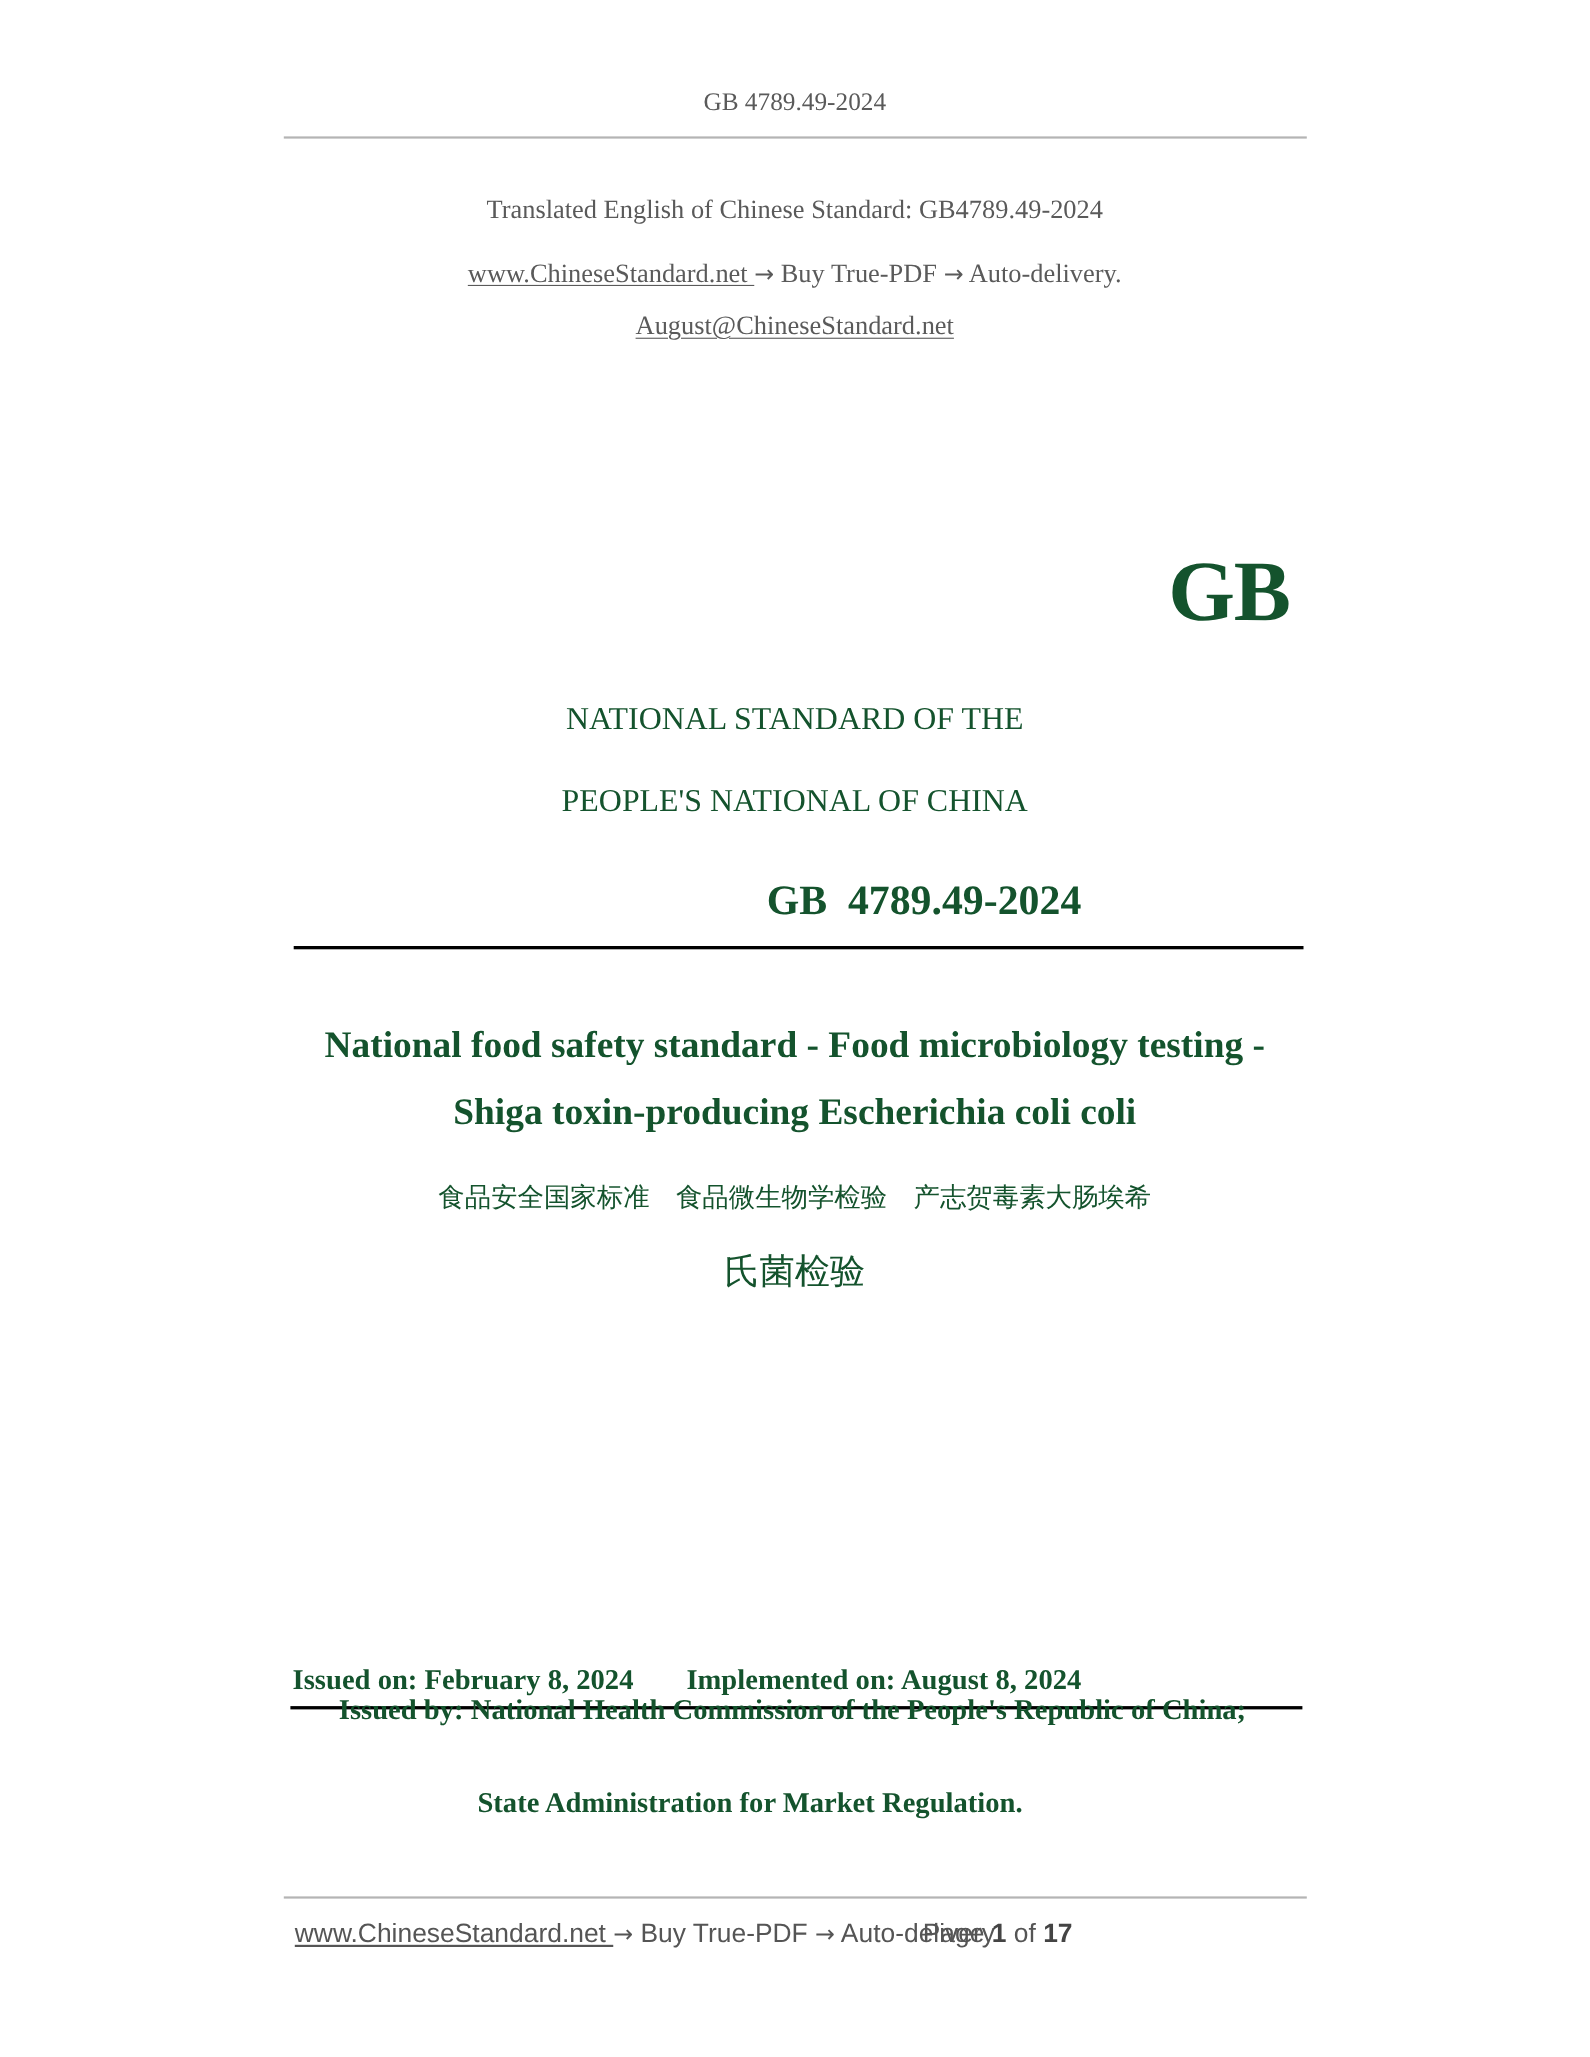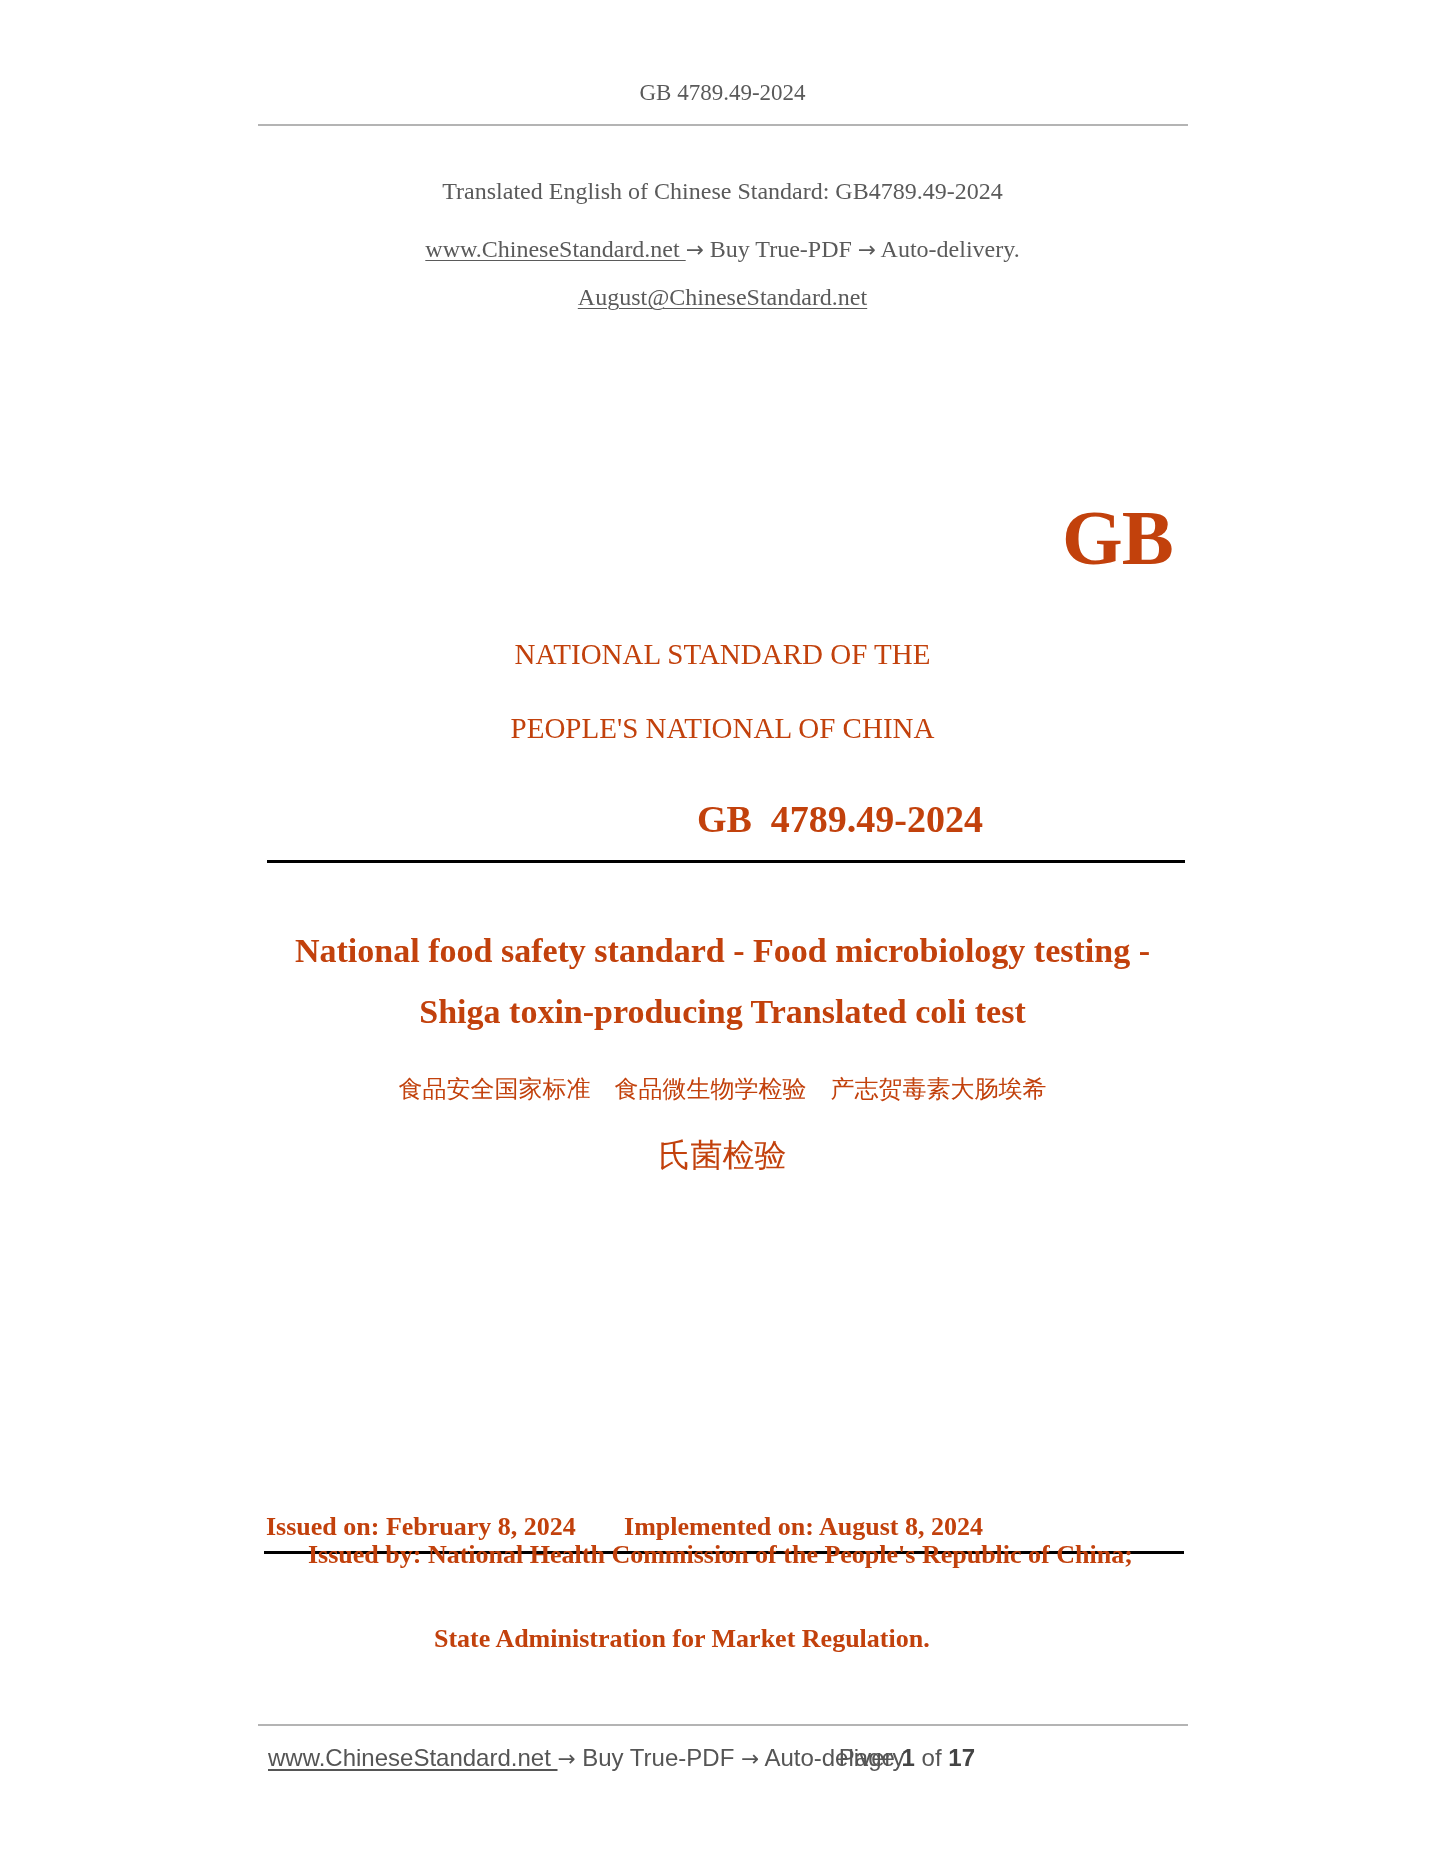--- a/index.html
+++ b/index.html
@@ -3,21 +3,21 @@
   <meta charset="utf-8">
   <style>
     html, body { margin: 0; padding: 0; background: #ffffff; }
     body { width: 1445px; height: 1870px; position: relative; overflow: hidden; }
     .page { position: absolute; left: 0; top: 0; width: 1245px; height: 1870px; background: #fff; }
     .abs { position: absolute; white-space: nowrap; }
     .serif { font-family: "Liberation Serif", "DejaVu Serif", serif; }
     .sans { font-family: "Liberation Sans", "DejaVu Sans", sans-serif; }
     .center { left: 0; width: 1445px; text-align: center; }
     .gray { color: #5a5a5a; }
-    .black { color: #c2410c; }
+    .black { color: #14532d; }
     a.link { color: #5a5a5a; text-decoration: underline; text-underline-offset: 3px; text-decoration-thickness: 1px; }
     .rule { position: absolute; }
 
     #running-header { top: 78px; font-size: 23px; line-height: 30px; }
     #header-rule { left: 258px; width: 930px; top: 124px; height: 2px; background: #b4b4b4; }
 
     #translated-line { top: 176px; font-size: 24px; line-height: 30px; text-align: center; }
     #buy-line { top: 234px; font-size: 24px; line-height: 30px; }
     #sales-line { top: 282px; font-size: 24px; line-height: 30px; }
 
@@ -69,21 +69,21 @@
 
   <div id="gb-logo" class="abs serif black">GB</div>
 
   <div id="national-line1" class="abs center serif black">NATIONAL STANDARD OF THE</div>
   <div id="national-line2" class="abs center serif black">PEOPLE'S NATIONAL OF CHINA</div>
 
   <div id="std-code" class="abs serif black">GB  4789.49-2024</div>
   <div id="code-rule" class="rule"></div>
 
   <div id="title-en-1" class="abs center serif black">National food safety standard - Food microbiology testing -</div>
-  <div id="title-en-2" class="abs center serif black">Shiga toxin-producing Translated coli test</div>
+  <div id="title-en-2" class="abs center serif black">Shiga toxin-producing Escherichia coli coli</div>
 
   <div id="title-cn-1" class="abs center black">食品安全国家标准　食品微生物学检验　产志贺毒素大肠埃希</div>
   <div id="title-cn-2" class="abs center black">氏菌检验</div>
 
   <div id="issued-on" class="abs serif black">Issued on: February 8, 2024</div>
   <div id="implemented-on" class="abs serif black">Implemented on: August 8, 2024</div>
   <div id="dates-rule" class="rule"></div>
 
   <div id="issued-by-1" class="abs serif black">Issued by: National Health Commission of the People's Republic of China;</div>
   <div id="issued-by-2" class="abs serif black">State Administration for Market Regulation.</div>

